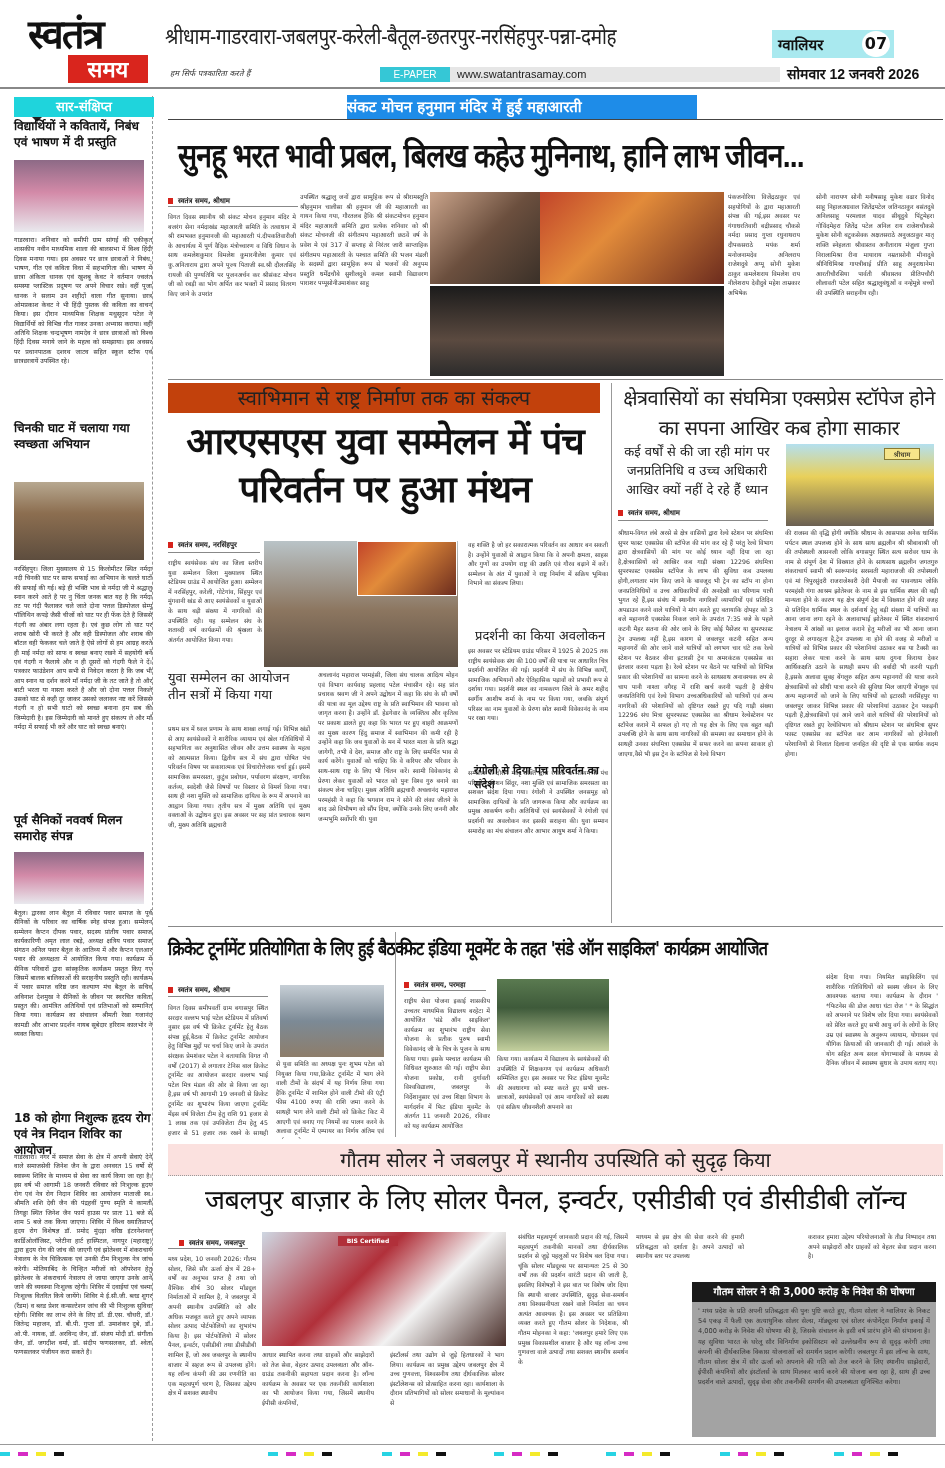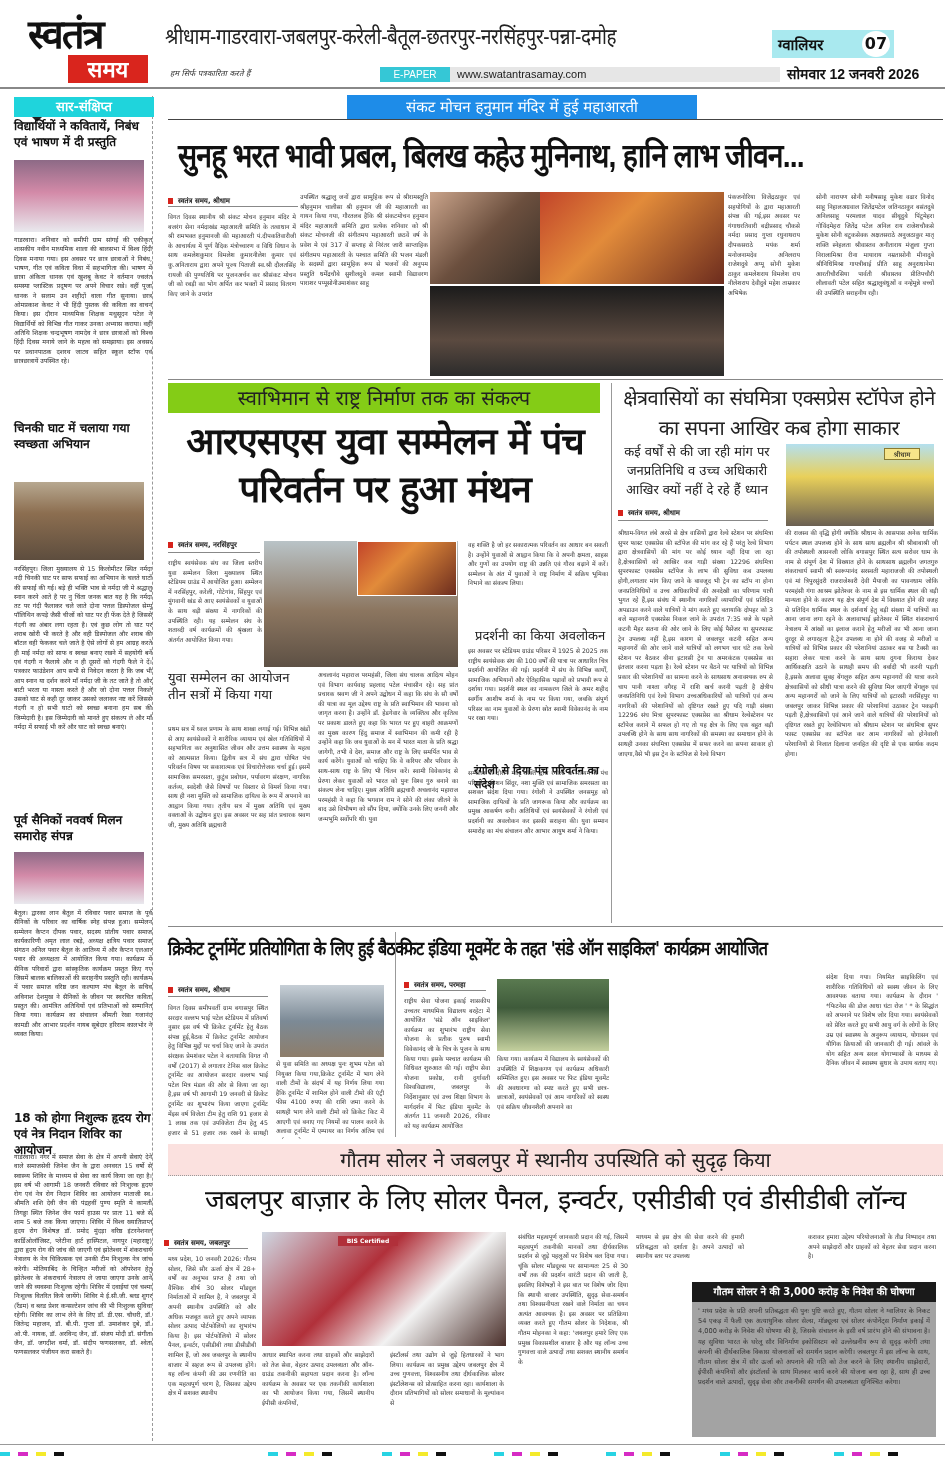--- a/index.html
+++ b/index.html
@@ -27,28 +27,28 @@
 .ph-a{background:linear-gradient(135deg,#c9a38a,#6b4f3e 50%,#3a3028)}
 .ph-b{background:linear-gradient(180deg,#b9c3c7,#8c7660 55%,#5d5044)}
 .ph-c{background:linear-gradient(180deg,#8d6a86,#d38aa8 45%,#e9e9ee)}
 .ph-d{background:linear-gradient(135deg,#c2442a,#e28b3a 40%,#6c2c1e)}
 .ph-e{background:linear-gradient(180deg,#1b1b1b,#5b4a40 60%,#2b2b2b)}
 .ph-f{background:linear-gradient(180deg,#b4e0ef,#e9d05a 40%,#6a5f52)}
 .ph-g{background:linear-gradient(180deg,#b7a890,#8c6e50 40%,#5d4d3e)}
 .ph-h{background:linear-gradient(180deg,#c7cfd6,#7c8a96 50%,#8e7d6a)}
 .ph-i{background:linear-gradient(180deg,#5a7a50,#3e5a3a 40%,#c4d09e)}
 .ph-j{background:linear-gradient(135deg,#cfd7e2,#b1303a 40%,#f2f2f2 65%,#4a2f2a)}
-.banner-top{left:347px;top:95px;width:350px;height:24px;background:#1e8ce8;color:#fff;font-size:15px;font-weight:normal;text-align:center;line-height:24px}
+.banner-top{left:347px;top:95px;width:350px;height:24px;background:#1e8ce8;color:#fff;font-size:15px;font-weight:bold;text-align:left;line-height:24px}
 .rule-top{left:168px;top:119px;width:775px;height:1px;background:#444}
 .h1{left:178px;top:132px;font-size:33px;font-weight:bold;color:#111;white-space:nowrap;letter-spacing:-1px;transform:scaleX(0.86);transform-origin:left;font-family:"Liberation Sans",sans-serif}
 .byline{font-size:7px;font-weight:bold;color:#222;white-space:nowrap}
 .byline .sq{display:inline-block;width:5px;height:6px;background:#d6231c;margin-right:5px;vertical-align:middle}
 .btxt{font-size:6.2px;line-height:9.6px;color:#333;overflow:hidden;text-align:justify}
 .hr{height:1px;background:#888}
-.kicker{left:168px;top:383px;width:432px;height:30px;background:#84cc16;font-size:20px;color:#222;text-align:center;line-height:30px}
+.kicker{left:168px;top:383px;width:432px;height:30px;background:#c2410c;font-size:20px;color:#222;text-align:center;line-height:30px}
 .h2{left:170px;top:418px;width:430px;font-size:37px;font-weight:900;line-height:48px;color:#111;text-align:center;letter-spacing:-1px;font-family:"DejaVu Sans",sans-serif}
 .h3{left:620px;top:383px;width:318px;font-size:20px;line-height:30px;color:#222;text-align:center;letter-spacing:-0.5px}
 .deck{left:616px;top:442px;width:162px;font-size:13px;line-height:19px;color:#222;text-align:center}
 .subhead{font-size:13px;color:#222;line-height:17px}
 .subhead-b{font-size:11px;font-weight:bold;color:#111;line-height:14px}
 .vdiv{width:1px;background:#999}
 .h4{font-size:19px;font-weight:bold;color:#111;white-space:nowrap;letter-spacing:-0.8px;transform:scaleX(0.85);transform-origin:left}
 .solar-kicker{left:168px;top:1144px;width:775px;height:32px;background:#fbe1df;font-size:20px;color:#222;text-align:center;line-height:32px;border-bottom:1px dotted #999}
 .h5{left:168px;top:1182px;width:775px;font-size:27px;color:#111;text-align:center;letter-spacing:-0.5px;line-height:36px}
 .boxhead{left:692px;top:1282px;width:244px;height:20px;background:#1a1a1a;color:#fff;font-size:10px;font-weight:bold;text-align:center;line-height:20px}
@@ -149,21 +149,21 @@
 <div class="abs byline" style="left:404px;top:980px"><span class="sq"></span><span>स्वतंत्र समय, परमहा</span></div>
 <div class="abs hr" style="left:404px;top:990px;width:82px"></div>
 <div class="abs btxt" style="left:404px;top:996px;width:86px;height:142px">राष्ट्रीय सेवा योजना इकाई शासकीय उच्चतर माध्यमिक विद्यालय बरहेटा में आयोजित 'संडे ऑन साइकिल' कार्यक्रम का शुभारंभ राष्ट्रीय सेवा योजना के प्रतीक पुरुष स्वामी विवेकानंद जी के चित्र के पूजन के साथ किया गया। इसके पश्चात कार्यक्रम की विधिवत शुरुआत की गई। राष्ट्रीय सेवा योजना प्रकोष्ठ, रानी दुर्गावती विश्वविद्यालय, जबलपुर के निर्देशानुसार एवं उच्च शिक्षा विभाग के मार्गदर्शन में फिट इंडिया मूवमेंट के अंतर्गत 11 जनवरी 2026, रविवार को यह कार्यक्रम आयोजित</div>
 <div class="abs photo ph-i" style="left:497px;top:979px;width:112px;height:72px"></div>
 <div class="abs btxt" style="left:497px;top:1054px;width:112px;height:84px">किया गया। कार्यक्रम में विद्यालय के स्वयंसेवकों की उपस्थिति में शिक्षकगण एवं कार्यक्रम अधिकारी सम्मिलित हुए। इस अवसर पर फिट इंडिया मूवमेंट की अवधारणा को स्पष्ट करते हुए सभी छात्र-छात्राओं, स्वयंसेवकों एवं आम नागरिकों को स्वस्थ एवं सक्रिय जीवनशैली अपनाने का</div>
 
 <div class="abs btxt" style="left:826px;top:972px;width:112px;height:166px">संदेश दिया गया। नियमित साइकिलिंग एवं शारीरिक गतिविधियों को स्वस्थ जीवन के लिए आवश्यक बताया गया। कार्यक्रम के दौरान ' *फिटनेस की डोज आधा घंटा रोज ' * के सिद्धांत को अपनाने पर विशेष जोर दिया गया। स्वयंसेवकों को प्रेरित करते हुए सभी आयु वर्ग के लोगों के लिए उम्र एवं स्वास्थ्य के अनुरूप व्यायाम, योगासन एवं यौगिक क्रियाओं की जानकारी दी गई। आंवले के योग सहित अन्य सरल योगाभ्यासों के माध्यम से दैनिक जीवन में स्वास्थ्य सुधार के उपाय बताए गए।</div>
 
 <div class="abs solar-kicker">गौतम सोलर ने जबलपुर में स्थानीय उपस्थिति को सुदृढ़ किया</div>
 <div class="abs h5">जबलपुर बाज़ार के लिए सोलर पैनल, इन्वर्टर, एसीडीबी एवं डीसीडीबी लॉन्च</div>
-<div class="abs byline" style="left:164px;top:1238px"><span class="sq"></span><span>स्वतंत्र समय, जबलपुर</span></div>
+<div class="abs byline" style="left:179px;top:1238px"><span class="sq"></span><span>स्वतंत्र समय, जबलपुर</span></div>
 <div class="abs hr" style="left:168px;top:1248px;width:80px"></div>
 <div class="abs btxt" style="left:168px;top:1254px;width:88px;height:184px">मध्य प्रदेश, 10 जनवरी 2026: गौतम सोलर, जिसे सौर ऊर्जा क्षेत्र में 28+ वर्षों का अनुभव प्राप्त है तथा जो वैश्विक शीर्ष 30 सोलर मॉड्यूल निर्माताओं में शामिल है, ने जबलपुर में अपनी स्थानीय उपस्थिति को और अधिक मजबूत करते हुए अपने व्यापक सोलर उत्पाद पोर्टफोलियो का शुभारंभ किया है। इस पोर्टफोलियो में सोलर पैनल, इन्वर्टर, एसीडीबी तथा डीसीडीबी शामिल हैं, जो अब जबलपुर के स्थानीय बाजार में सहज रूप से उपलब्ध होंगे। यह लॉन्च कंपनी की उस रणनीति का एक महत्वपूर्ण चरण है, जिसका उद्देश्य क्षेत्र में सशक्त स्थानीय</div>
 <div class="abs photo ph-j" style="left:262px;top:1232px;width:244px;height:114px"></div>
 <div class="abs" style="left:338px;top:1236px;width:60px;height:10px;background:#b1303a;color:#fff;font-size:6px;text-align:center;line-height:10px;font-weight:bold">BIS Certified</div>
 <div class="abs btxt" style="left:262px;top:1350px;width:112px;height:88px">आधार स्थापित करना तथा ग्राहकों और साझेदारों को तेज सेवा, बेहतर उत्पाद उपलब्धता और ऑन-ग्राउंड तकनीकी सहायता प्रदान करना है। लॉन्च कार्यक्रम के अवसर पर एक तकनीकी कार्यशाला का भी आयोजन किया गया, जिसमें स्थानीय ईपीसी कंपनियों,</div>
 <div class="abs btxt" style="left:390px;top:1350px;width:114px;height:88px">इंस्टॉलर्स तथा उद्योग से जुड़े हितधारकों ने भाग लिया। कार्यक्रम का प्रमुख उद्देश्य जबलपुर क्षेत्र में उच्च गुणवत्ता, विश्वसनीय तथा दीर्घकालिक सोलर इंस्टॉलेशन्स को प्रोत्साहित करना रहा। कार्यशाला के दौरान प्रतिभागियों को सोलर समाधानों के मूल्यांकन से</div>
 <div class="abs btxt" style="left:518px;top:1232px;width:110px;height:206px">संबंधित महत्वपूर्ण जानकारी प्रदान की गई, जिसमें महत्वपूर्ण तकनीकी मानकों तथा दीर्घकालिक प्रदर्शन से जुड़े पहलुओं पर विशेष बल दिया गया। चूंकि सोलर मॉड्यूल्स पर सामान्यतः 25 से 30 वर्षों तक की प्रदर्शन वारंटी प्रदान की जाती है, इसलिए विशेषज्ञों ने इस बात पर विशेष जोर दिया कि स्थायी बाजार उपस्थिति, सुदृढ़ सेवा-समर्थन तथा विश्वसनीयता रखने वाले निर्माता का चयन अत्यंत आवश्यक है। इस अवसर पर प्रतिक्रिया व्यक्त करते हुए गौतम सोलर के निदेशक, श्री गौतम मोहनका ने कहा: 'जबलपुर हमारे लिए एक प्रमुख विकासशील बाजार है और यह लॉन्च उच्च गुणवत्ता वाले उत्पादों तथा सशक्त स्थानीय समर्थन के</div>
 <div class="abs btxt" style="left:636px;top:1232px;width:108px;height:40px">माध्यम से इस क्षेत्र की सेवा करने की हमारी प्रतिबद्धता को दर्शाता है। अपने उत्पादों को स्थानीय स्तर पर उपलब्ध</div>
 <div class="abs btxt" style="left:808px;top:1232px;width:128px;height:40px">कराकर हमारा उद्देश्य परियोजनाओं के तीव्र निष्पादन तथा अपने साझेदारों और ग्राहकों को बेहतर सेवा प्रदान करना है।</div>
 <div class="abs boxhead">गौतम सोलर ने की 3,000 करोड़ के निवेश की घोषणा</div>

